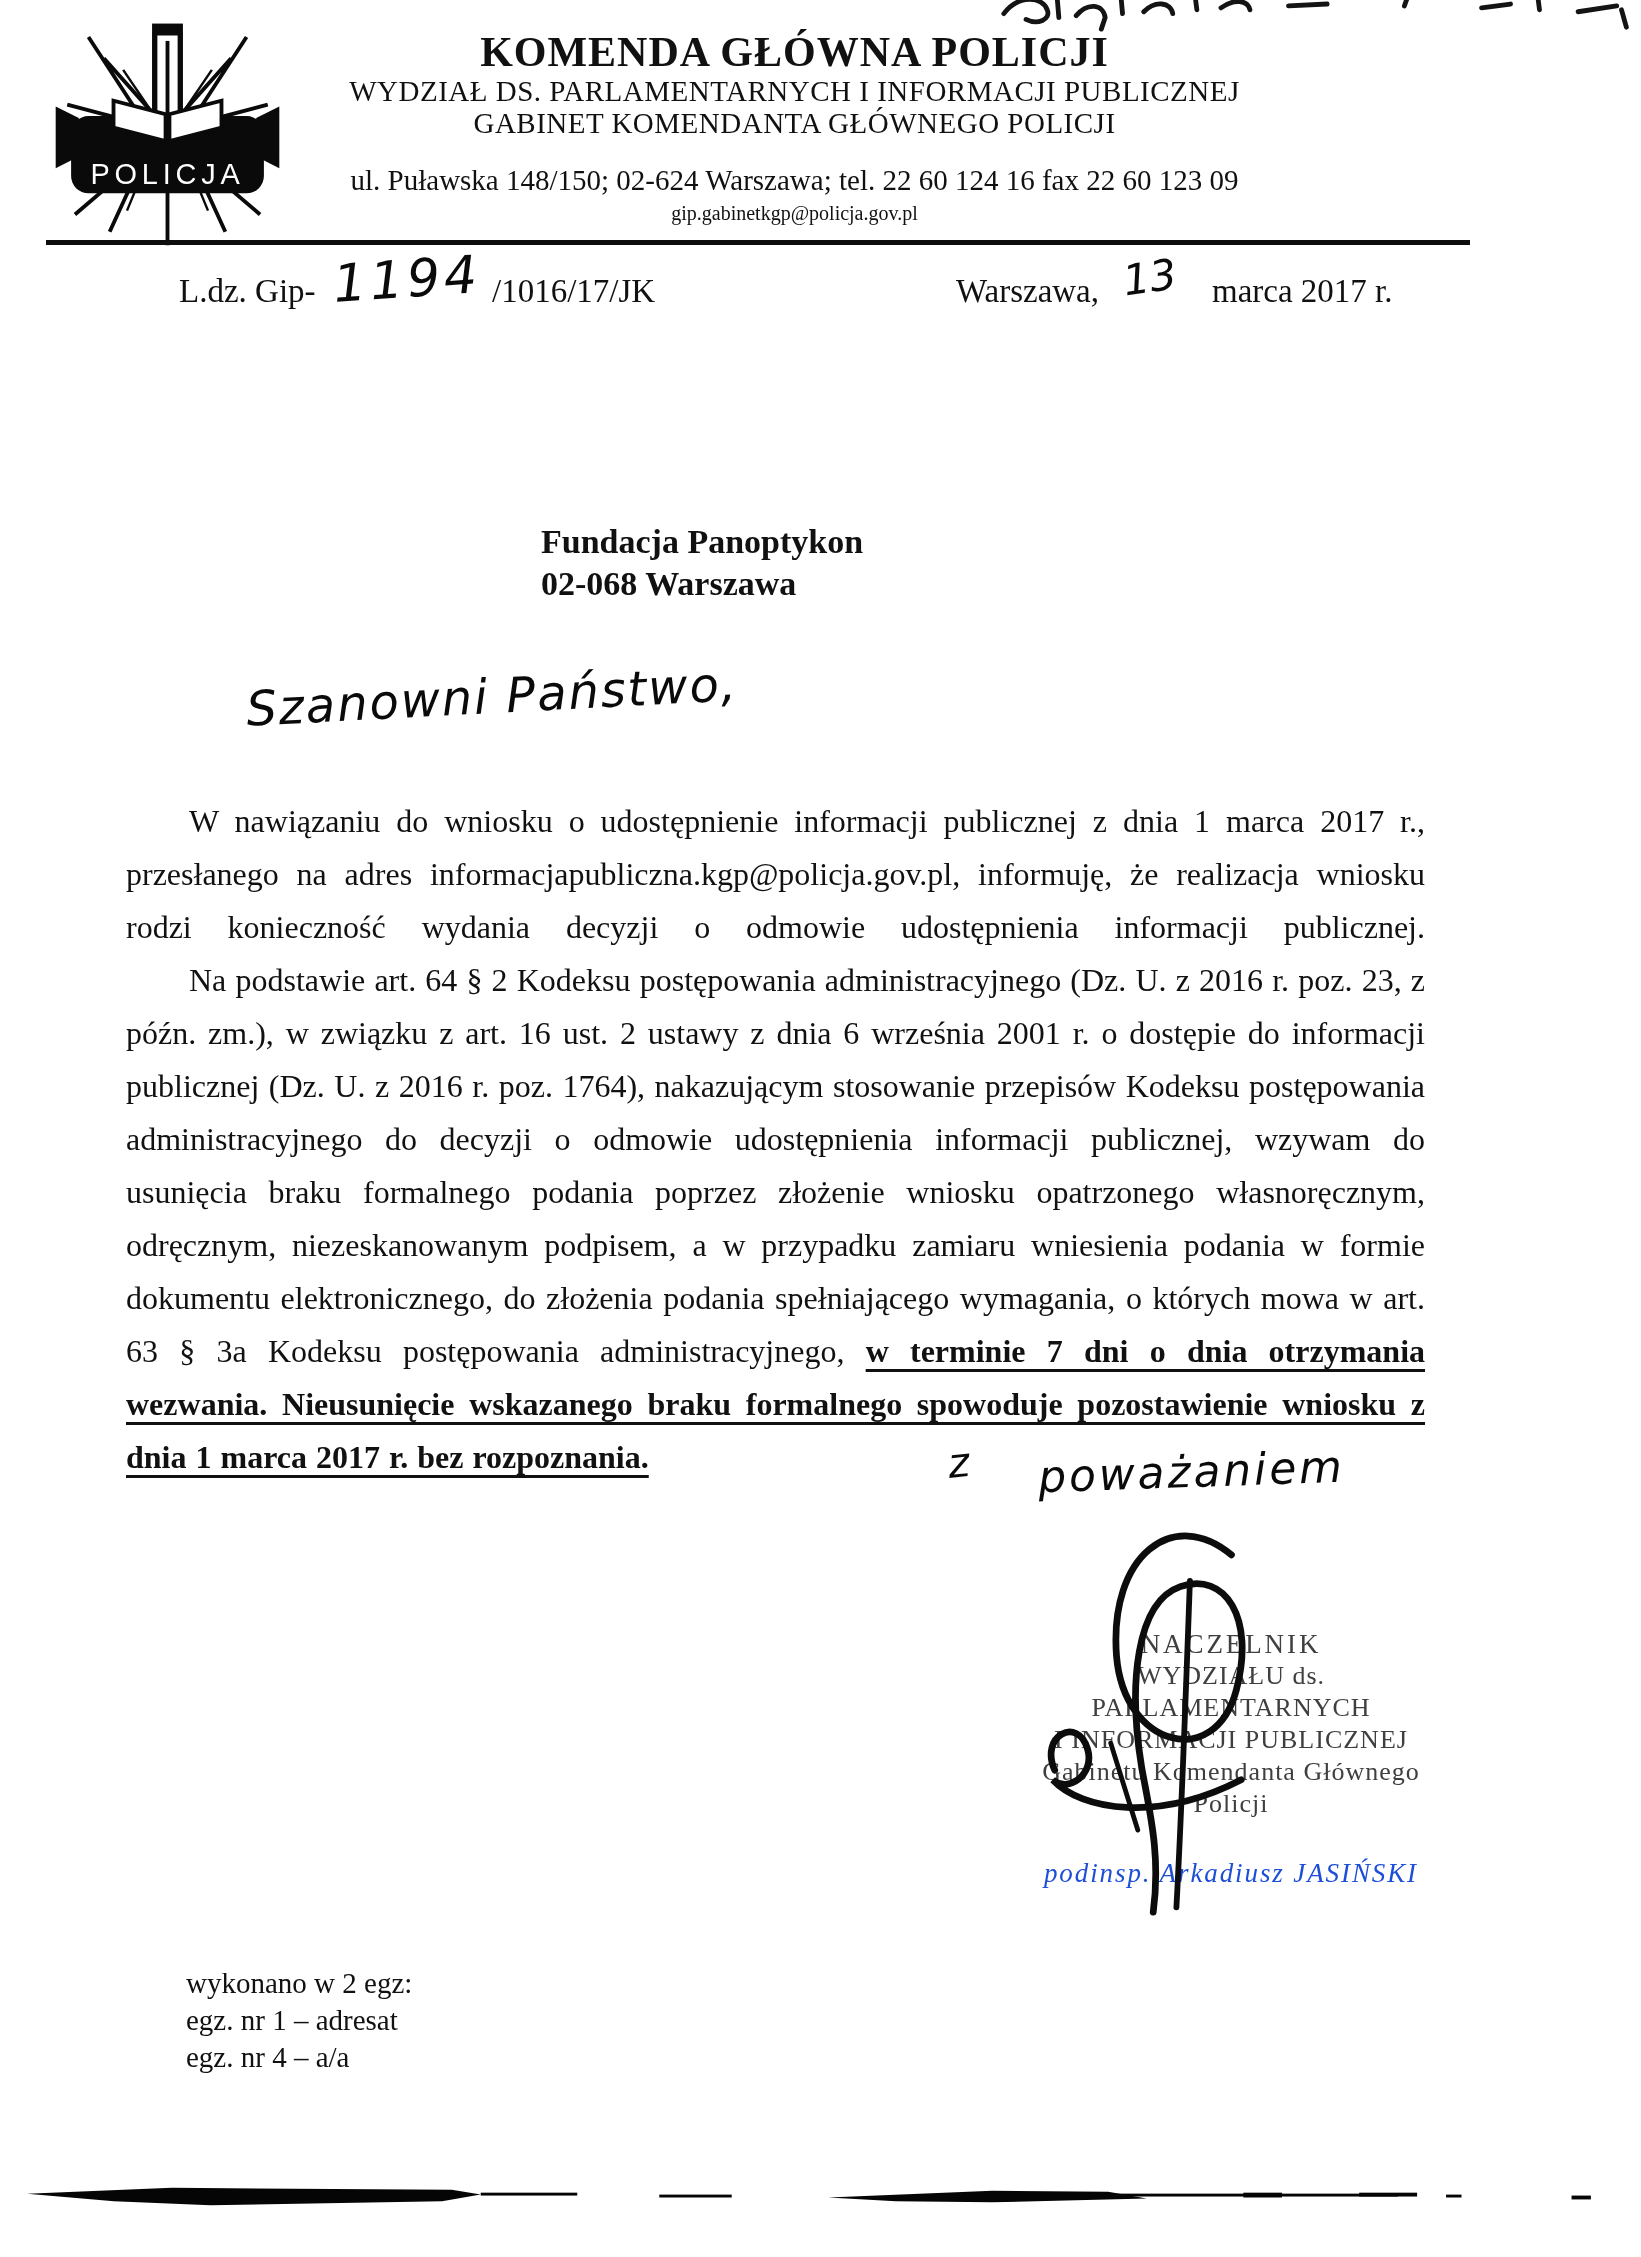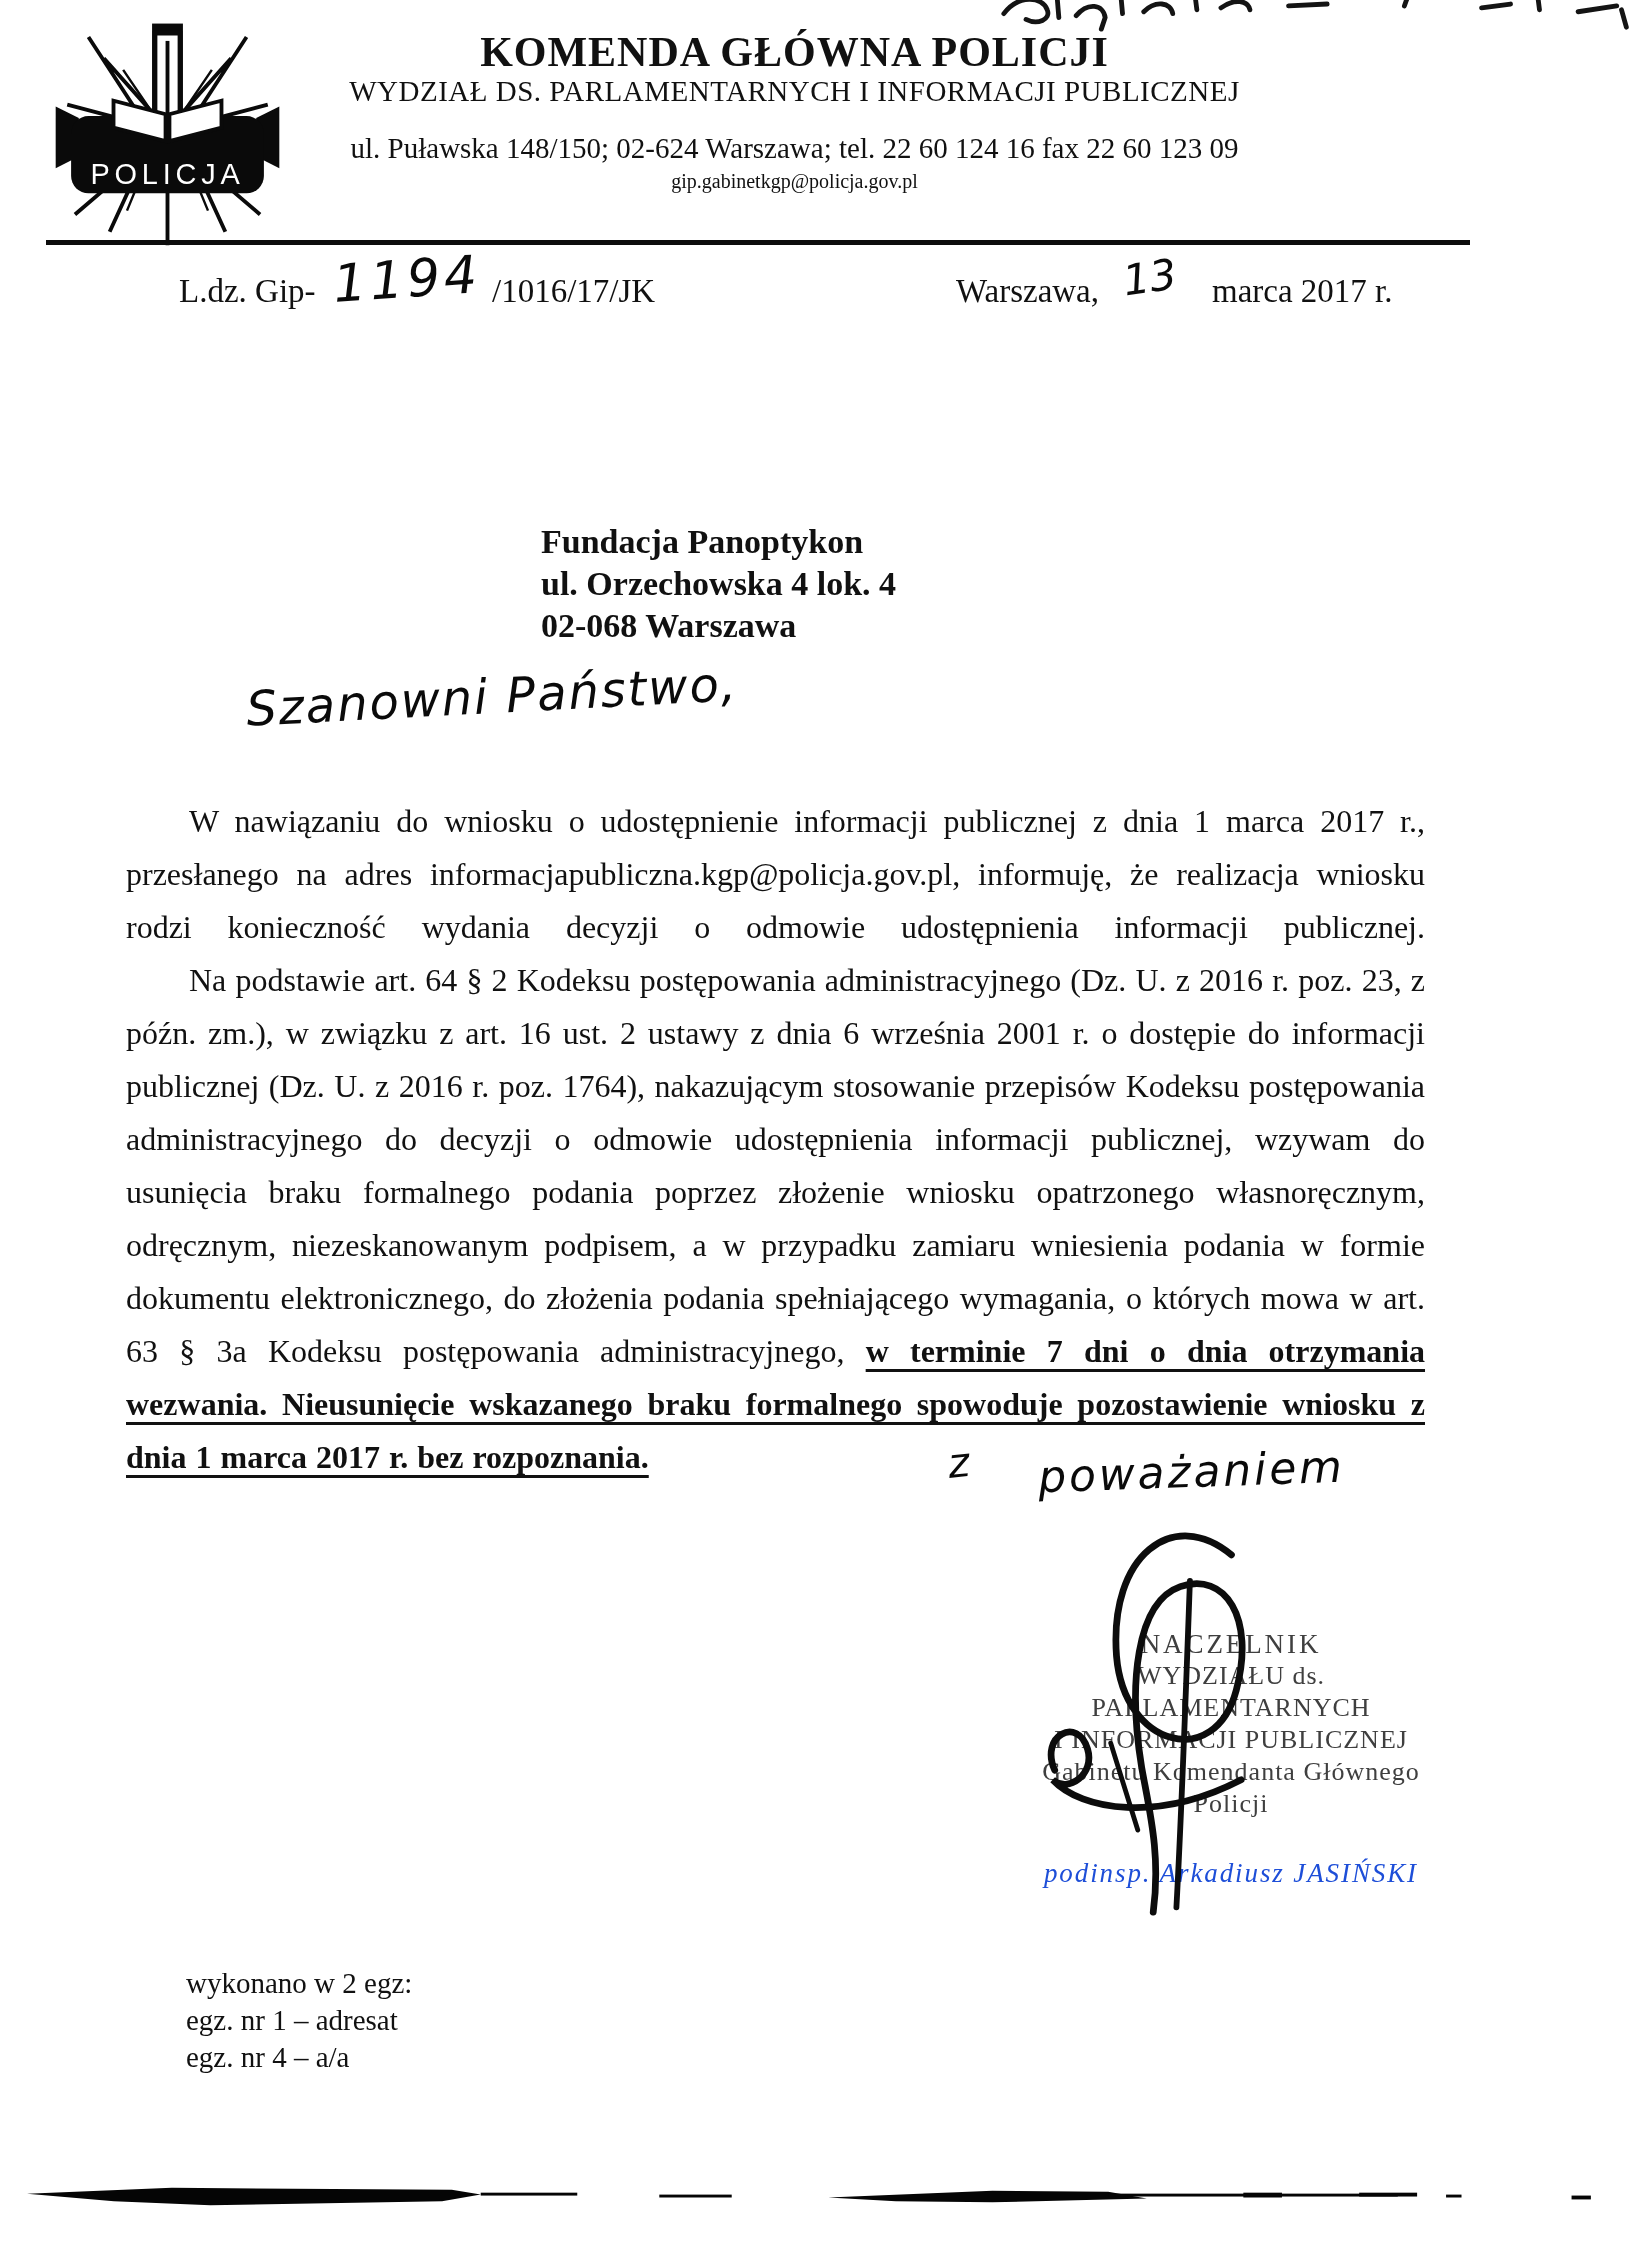--- a/index.html
+++ b/index.html
@@ -96,36 +96,36 @@
     <rect x="26" y="108" width="200" height="80" rx="18" fill="#0a0a0a"></rect>
 
     <path d="M70,120 L124,134 L124,106 L70,92 Z" fill="#ffffff" stroke="#0a0a0a" stroke-width="4"></path>
     <path d="M182,120 L128,134 L128,106 L182,92 Z" fill="#ffffff" stroke="#0a0a0a" stroke-width="4"></path>
     <text x="126" y="178" text-anchor="middle" font-family="Liberation Sans, sans-serif" font-size="30" letter-spacing="5" fill="#ffffff">POLICJA</text>
   </svg>
 
   <div class="header-text">
     <div class="org-name">KOMENDA GŁÓWNA POLICJI</div>
     <div class="dept-line">WYDZIAŁ DS. PARLAMENTARNYCH I INFORMACJI PUBLICZNEJ</div>
+    <div class="dept-line">GABINET KOMENDANTA GŁÓWNEGO POLICJI</div>
     <div class="addr-line">ul. Puławska 148/150; 02-624 Warszawa; tel. 22 60 124 16 fax 22 60 123 09</div>
     <div class="email-line">gip.gabinetkgp@policja.gov.pl</div>
   </div>
 
   <div class="header-divider"></div>
 
   <div class="ref-label">L.dz. Gip-</div>
   <div class="handwriting hw-number">1194</div>
   <div class="ref-suffix">/1016/17/JK</div>
   <div class="ref-place">Warszawa,</div>
   <div class="handwriting hw-day">13</div>
   <div class="ref-date">marca 2017 r.</div>
 
   <div class="recipient">
     <div>Fundacja Panoptykon</div>
-    <div>ul. Orzechowska 4 lok. 4</div>
     <div>02-068 Warszawa</div>
   </div>
 
   <div class="handwriting salutation">Szanowni Państwo,</div>
 
   <div class="body-text">
     <p class="fill-last">W nawiązaniu do wniosku o udostępnienie informacji publicznej z dnia 1 marca 2017 r., przesłanego na adres informacjapubliczna.kgp@policja.gov.pl, informuję, że realizacja wniosku rodzi konieczność wydania decyzji o odmowie udostępnienia informacji publicznej.</p>
     <p><span>Na podstawie art. 64 § 2 Kodeksu postępowania administracyjnego (Dz. U. z 2016 r. poz. 23, z późn. zm.), w związku z art. 16 ust. 2 ustawy z dnia 6 września 2001 r. o dostępie do informacji publicznej (Dz. U. z 2016 r. poz. 1764), nakazującym stosowanie przepisów Kodeksu postępowania administracyjnego do decyzji o odmowie udostępnienia informacji publicznej, wzywam do usunięcia braku formalnego podania poprzez złożenie wniosku opatrzonego własnoręcznym, odręcznym, niezeskanowanym podpisem, a w przypadku zamiaru wniesienia podania w formie dokumentu elektronicznego, do złożenia podania spełniającego wymagania, o których mowa w art. 63 § 3a Kodeksu postępowania administracyjnego,</span> <span class="bold-underline">w terminie 7 dni o dnia otrzymania wezwania. Nieusunięcie wskazanego braku formalnego spowoduje pozostawienie wniosku z dnia 1 marca 2017 r. bez rozpoznania.</span></p>
   </div>
 

